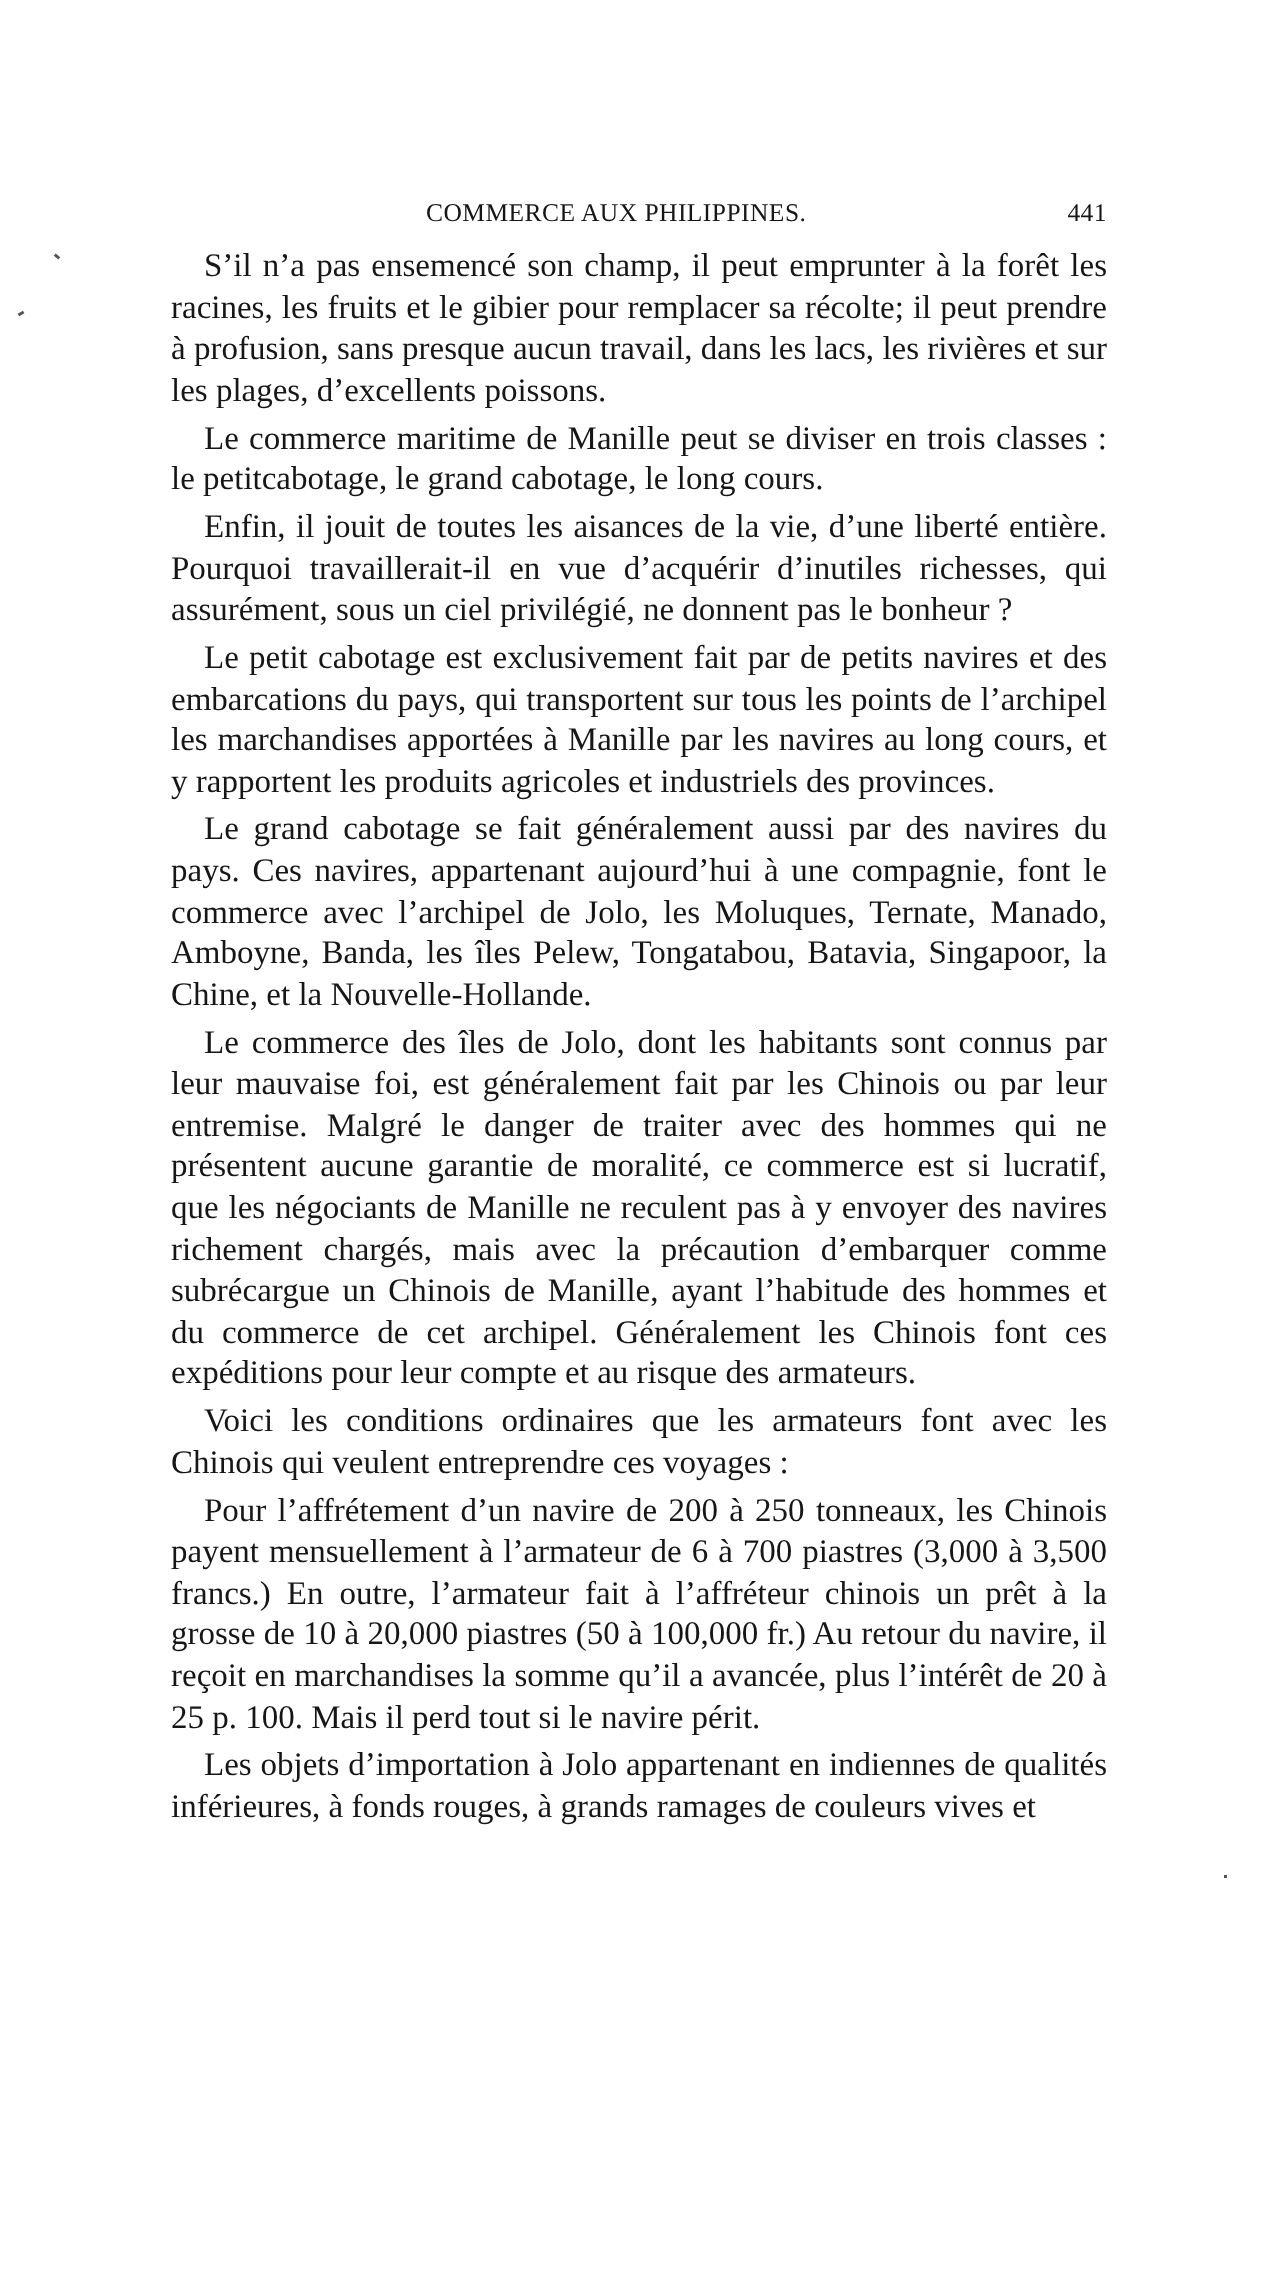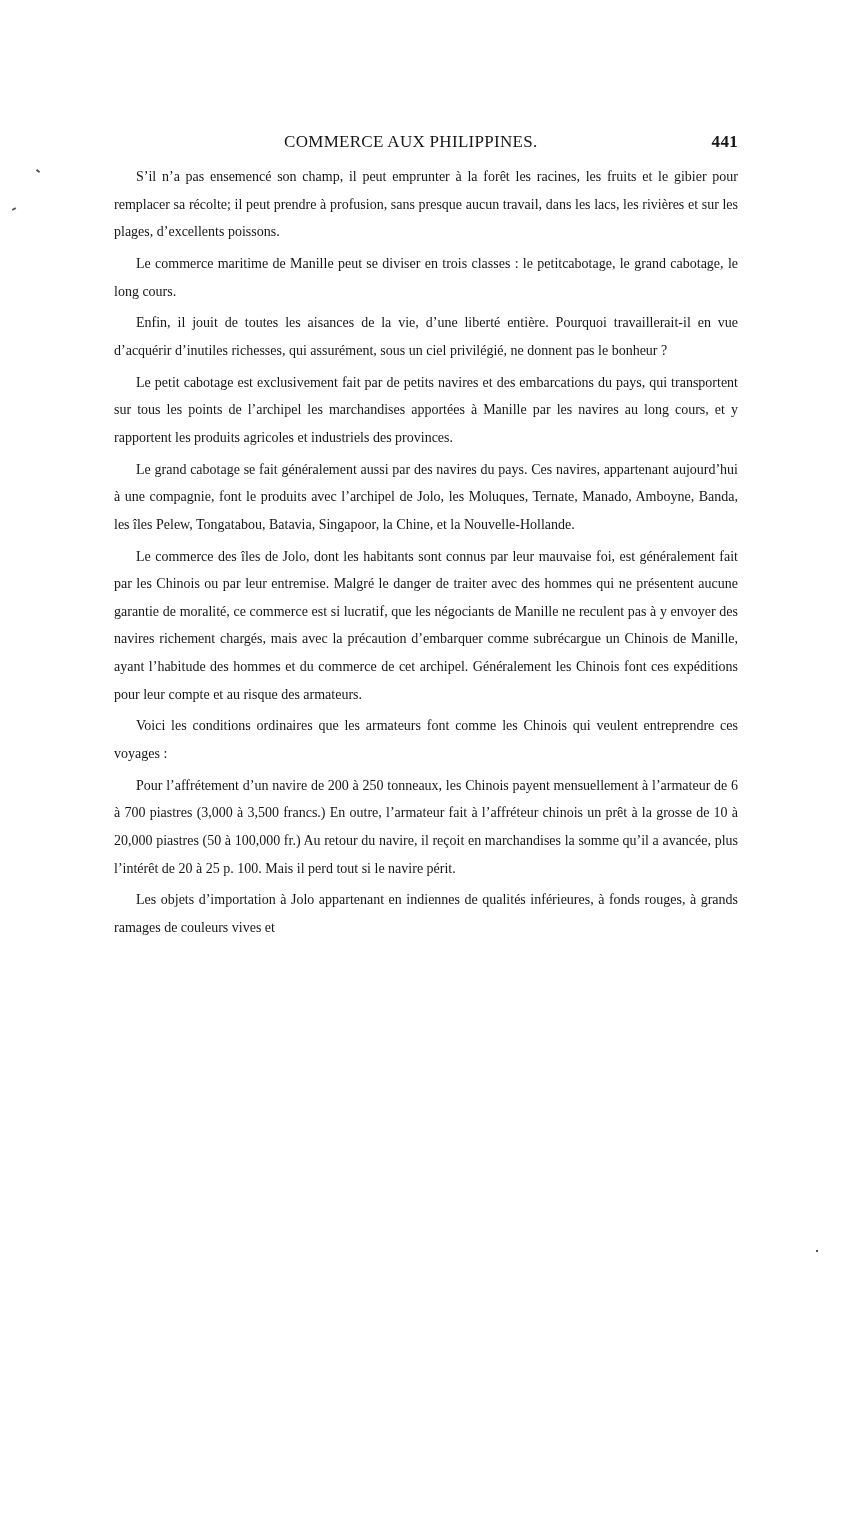--- a/index.html
+++ b/index.html
@@ -34,28 +34,28 @@
     .running-title {
       position: absolute;
       left: 170px;
       top: 0;
       text-transform: uppercase;
     }
     .page-number {
       position: absolute;
       right: 0;
       top: 0;
-      font-weight: bold;
+      font-weight: normal;
     }
     .body-text {
       position: absolute;
       top: 163px;
       left: 114px;
       width: 624px;
-      font-size: 14px;
+      font-size: 22px;
       line-height: 27.6px;
       text-align: justify;
       font-stretch: condensed;
     }
     .para {
       margin: 0;
       text-indent: 22px;
     }
     .para + .para {
       margin-top: 4.2px;
@@ -79,20 +79,20 @@
   <div class="running-head">
     <span class="running-title">COMMERCE AUX PHILIPPINES.</span>
     <span class="page-number">441</span>
   </div>
 
   <div class="body-text">
     <p class="para">S’il n’a pas ensemencé son champ, il peut emprunter à la forêt les racines, les fruits et le gibier pour remplacer sa récolte; il peut prendre à profusion, sans presque aucun travail, dans les lacs, les rivières et sur les plages, d’excellents poissons.</p>
     <p class="para">Le commerce maritime de Manille peut se diviser en trois classes : le petitcabotage, le grand cabotage, le long cours.</p>
     <p class="para">Enfin, il jouit de toutes les aisances de la vie, d’une liberté entière. Pourquoi travaillerait-il en vue d’acquérir d’inutiles richesses, qui assurément, sous un ciel privilégié, ne donnent pas le bonheur ?</p>
     <p class="para">Le petit cabotage est exclusivement fait par de petits navires et des embarcations du pays, qui transportent sur tous les points de l’archipel les marchandises apportées à Manille par les navires au long cours, et y rapportent les produits agricoles et industriels des provinces.</p>
-    <p class="para">Le grand cabotage se fait généralement aussi par des navires du pays. Ces navires, appartenant aujourd’hui à une compagnie, font le produits avec l’archipel de Jolo, les Moluques, Ternate, Manado, Amboyne, Banda, les îles Pelew, Tongatabou, Batavia, Singapoor, la Chine, et la Nouvelle-Hollande.</p>
+    <p class="para">Le grand cabotage se fait généralement aussi par des navires du pays. Ces navires, appartenant aujourd’hui à une compagnie, font le commerce avec l’archipel de Jolo, les Moluques, Ternate, Manado, Amboyne, Banda, les îles Pelew, Tongatabou, Batavia, Singapoor, la Chine, et la Nouvelle-Hollande.</p>
     <p class="para">Le commerce des îles de Jolo, dont les habitants sont connus par leur mauvaise foi, est généralement fait par les Chinois ou par leur entremise. Malgré le danger de traiter avec des hommes qui ne présentent aucune garantie de moralité, ce commerce est si lucratif, que les négociants de Manille ne reculent pas à y envoyer des navires richement chargés, mais avec la précaution d’embarquer comme subrécargue un Chinois de Manille, ayant l’habitude des hommes et du commerce de cet archipel. Généralement les Chinois font ces expéditions pour leur compte et au risque des armateurs.</p>
-    <p class="para">Voici les conditions ordinaires que les armateurs font comme les Chinois qui veulent entreprendre ces voyages :</p>
+    <p class="para">Voici les conditions ordinaires que les armateurs font avec les Chinois qui veulent entreprendre ces voyages :</p>
     <p class="para">Pour l’affrétement d’un navire de 200 à 250 tonneaux, les Chinois payent mensuellement à l’armateur de 6 à 700 piastres (3,000 à 3,500 francs.) En outre, l’armateur fait à l’affréteur chinois un prêt à la grosse de 10 à 20,000 piastres (50 à 100,000 fr.) Au retour du navire, il reçoit en marchandises la somme qu’il a avancée, plus l’intérêt de 20 à 25 p. 100. Mais il perd tout si le navire périt.</p>
     <p class="para">Les objets d’importation à Jolo appartenant en indiennes de qualités inférieures, à fonds rouges, à grands ramages de couleurs vives et</p>
   </div>
 
 </div>
 
 </body></html>

